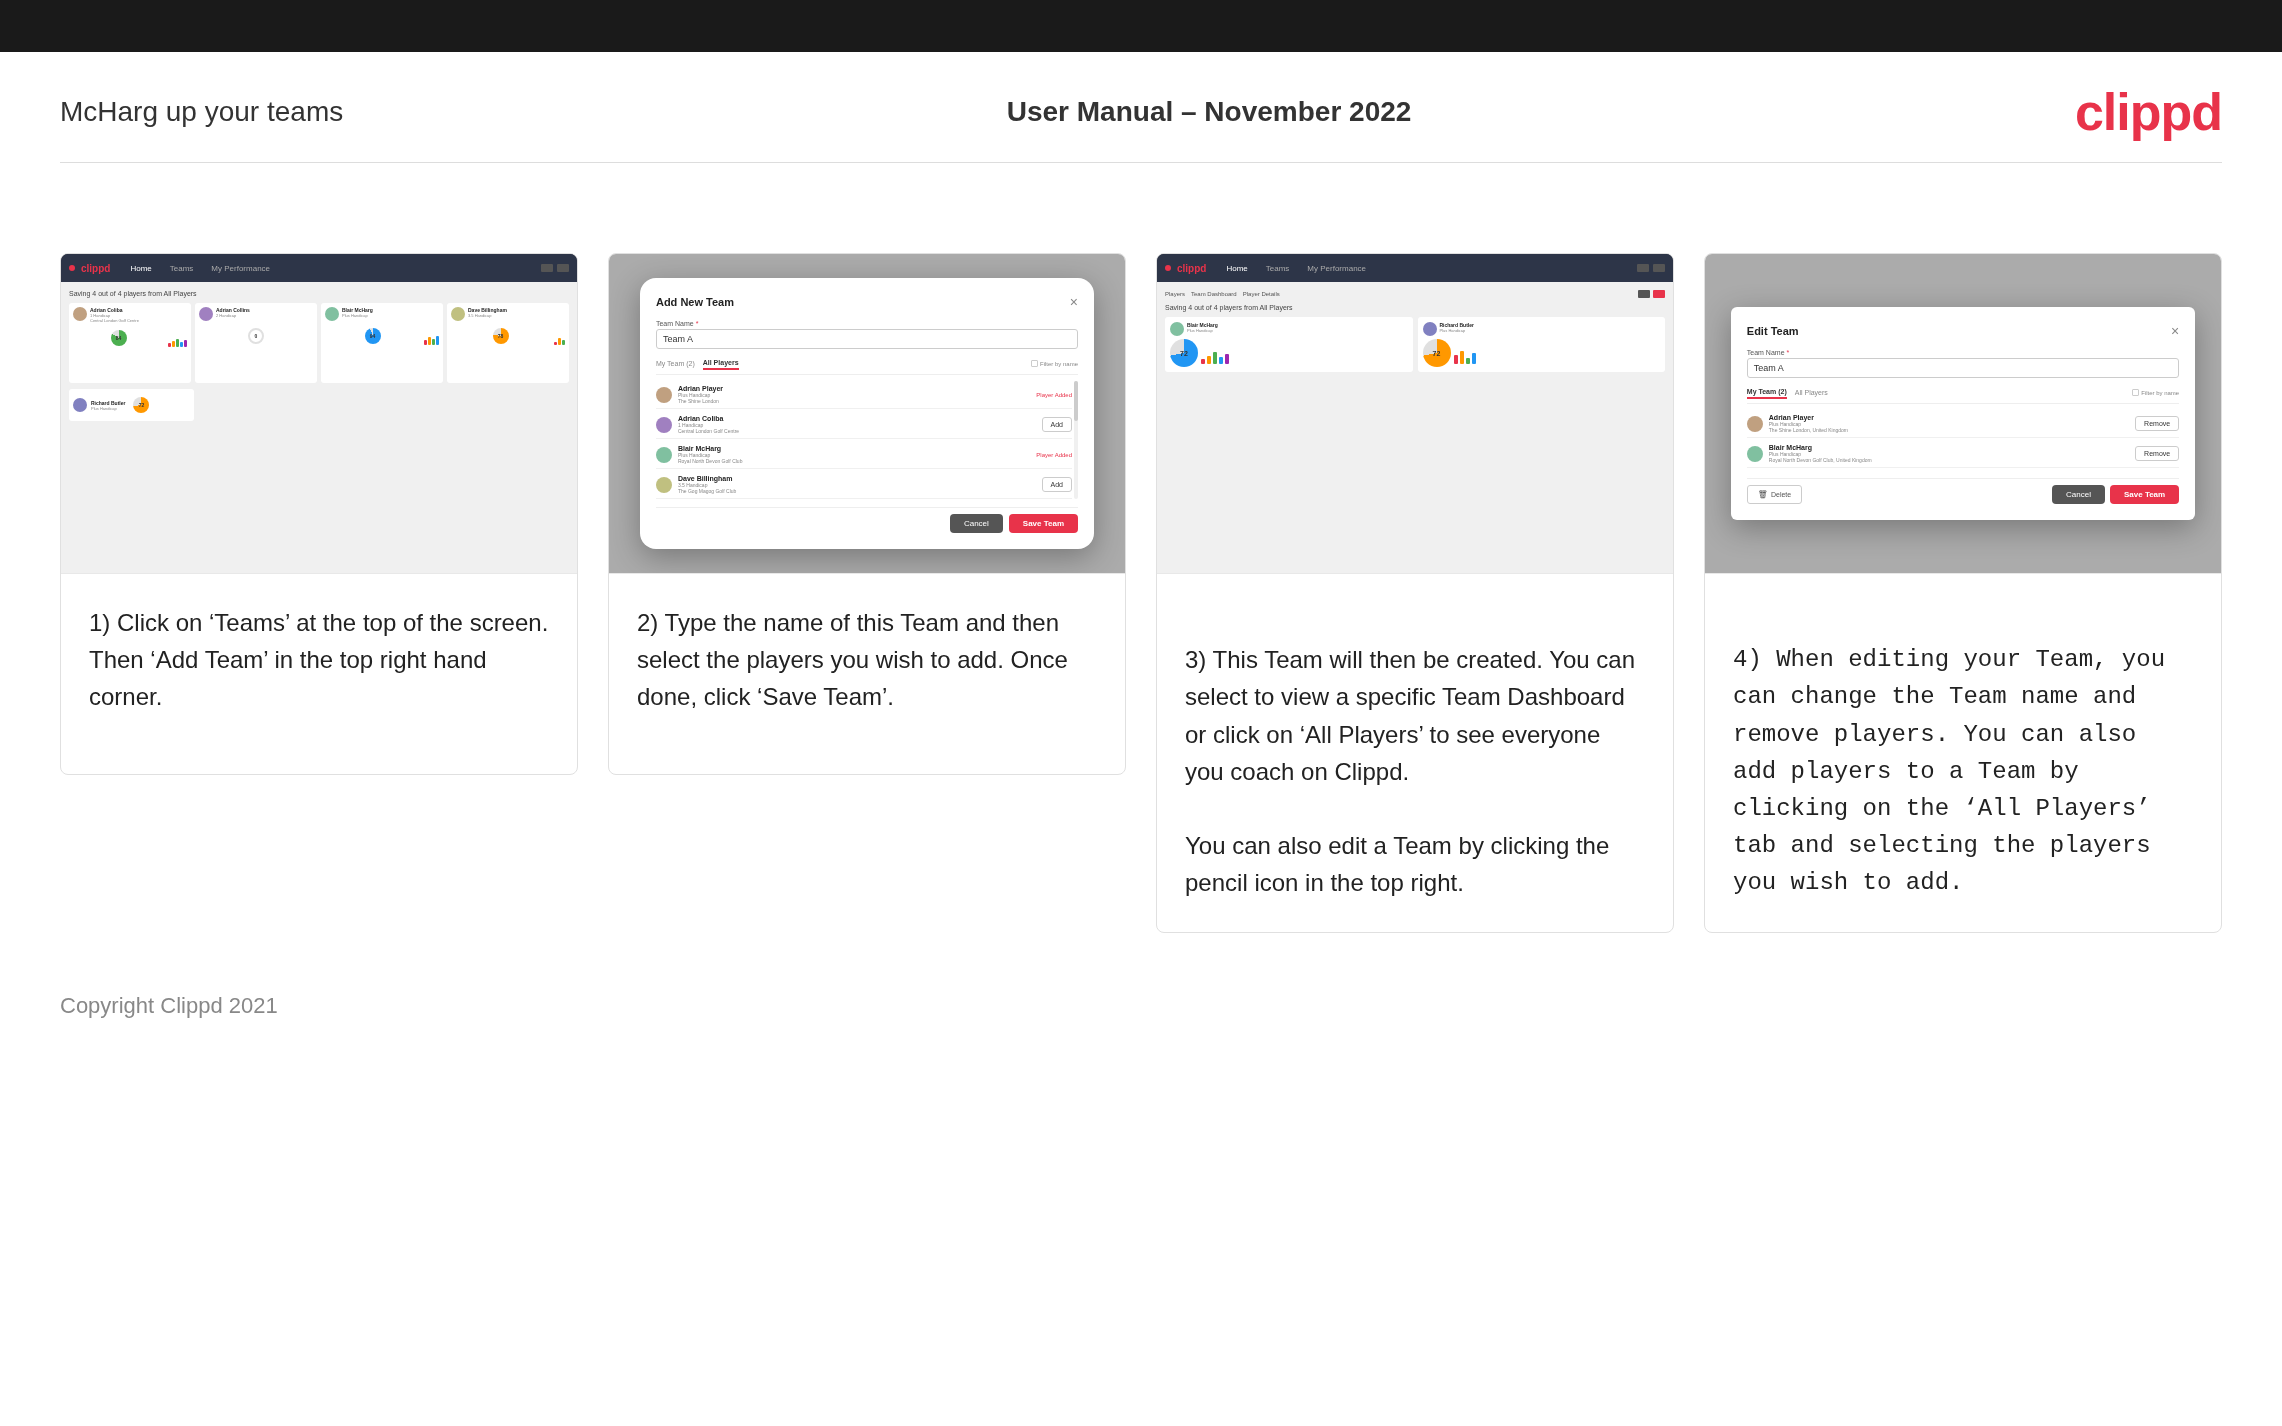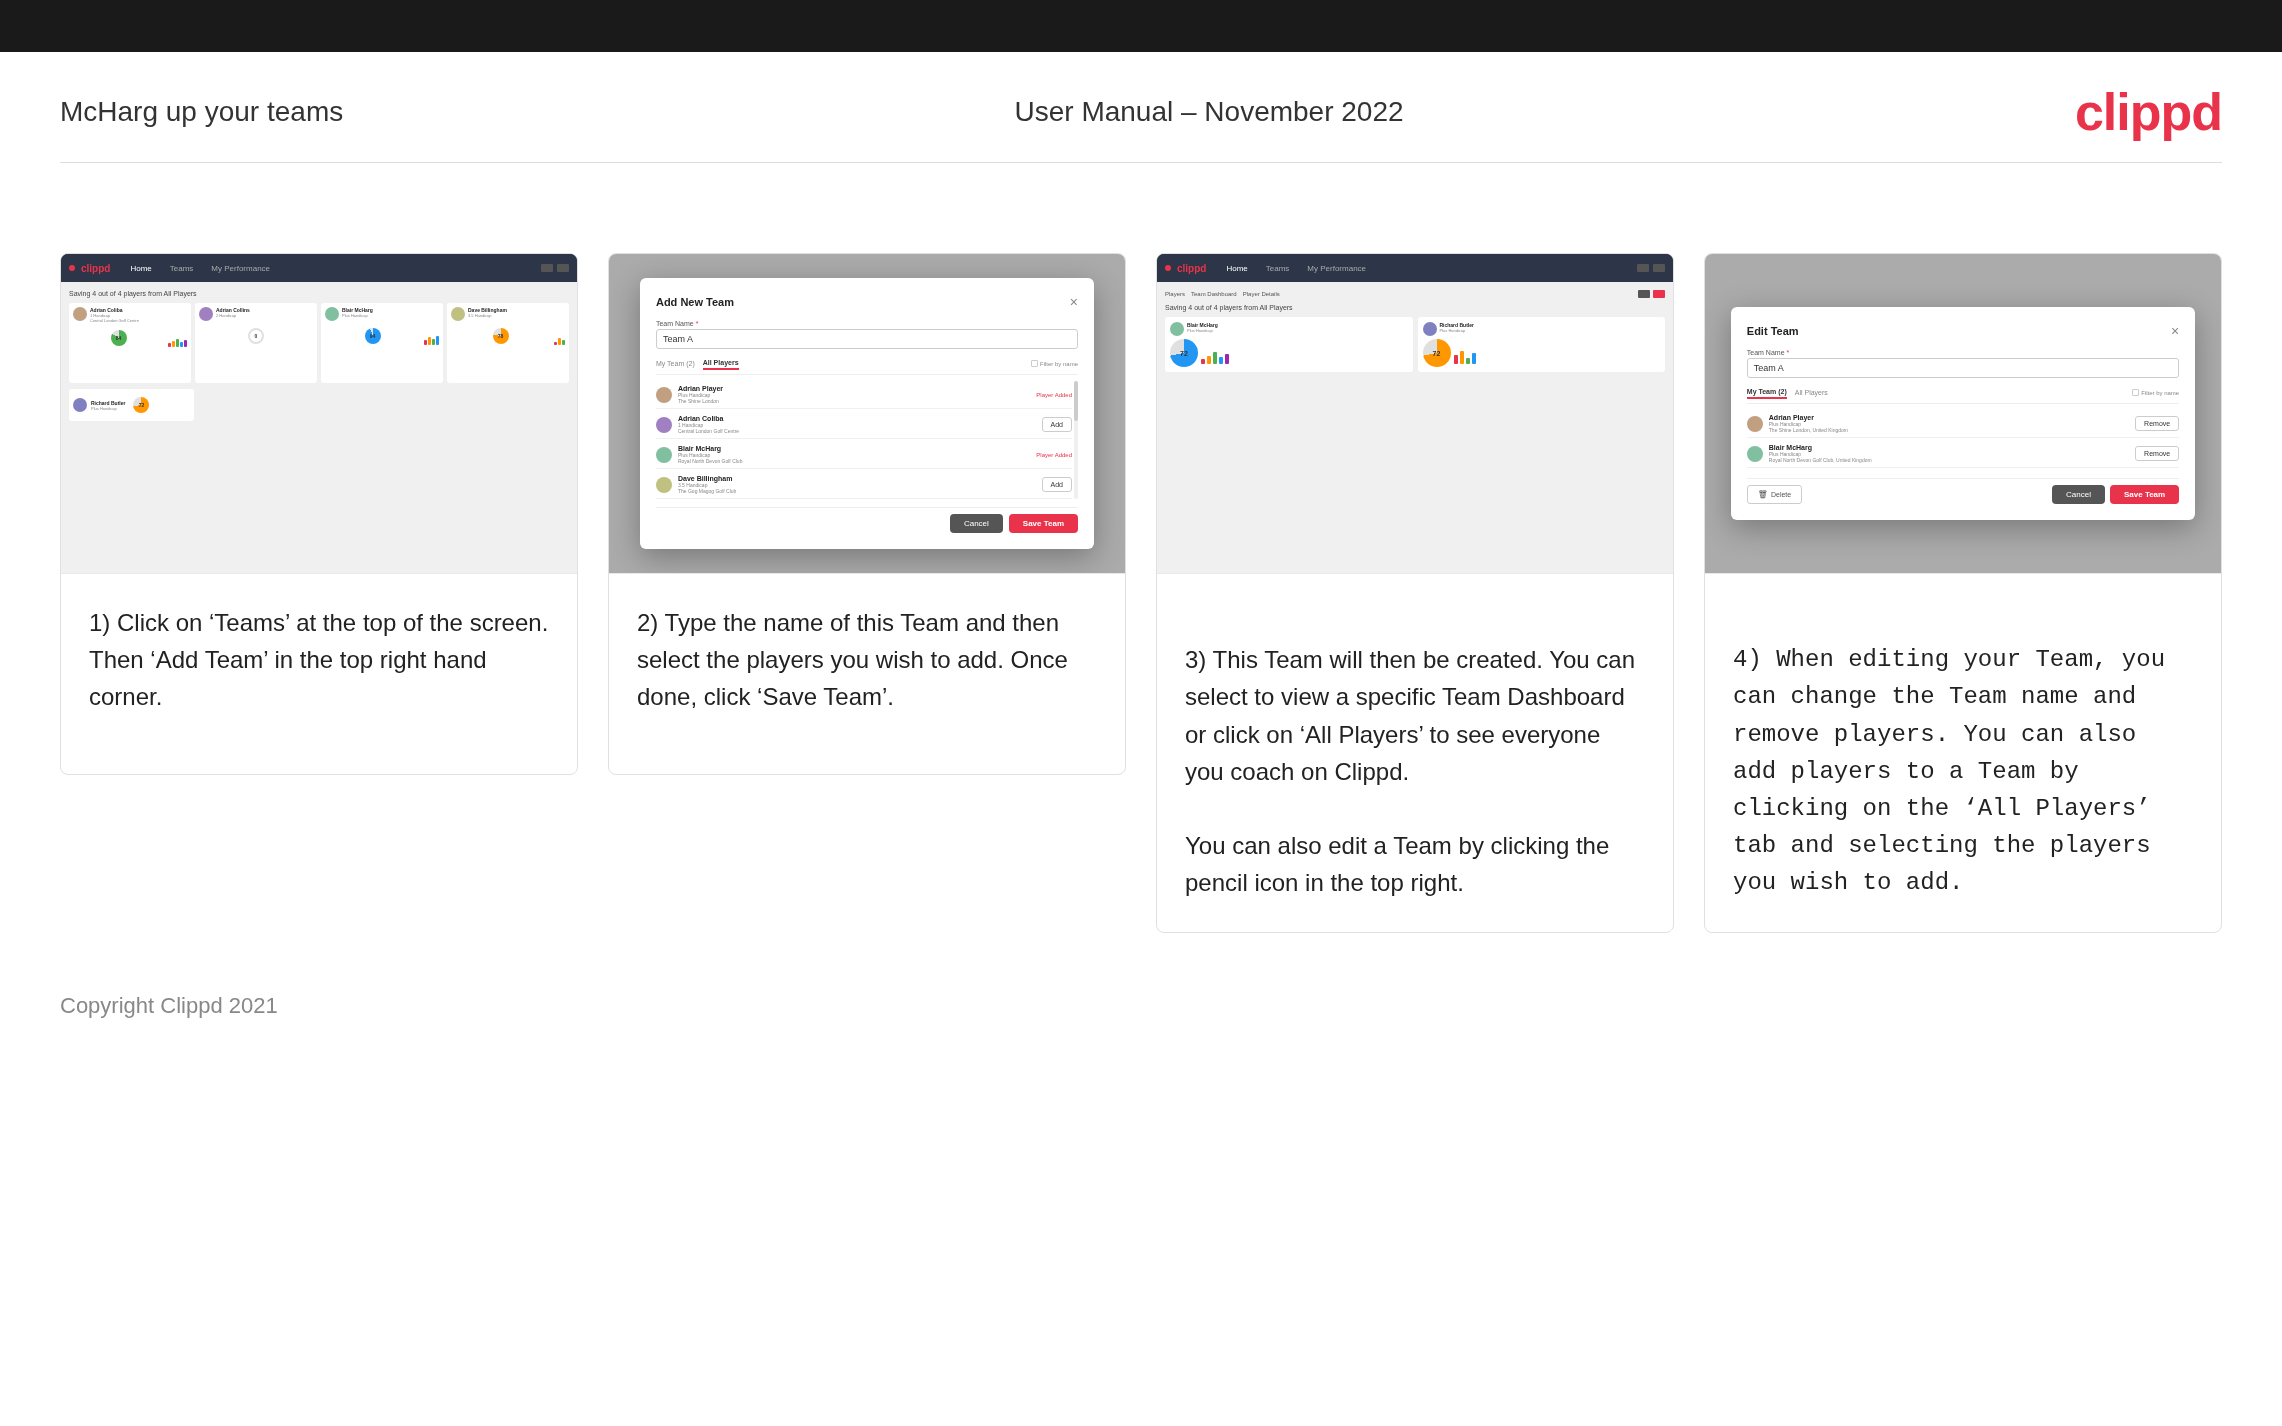--- a/index.html
+++ b/index.html
@@ -26,21 +26,21 @@
       padding: 30px 60px 20px 60px;
     }
     .header-left {
       font-size: 28px;
       color: #333;
       font-weight: 400;
     }
     .header-center {
       font-size: 28px;
       color: #333;
-      font-weight: 400;
+      font-weight: 700;
     }
     .logo {
       font-size: 52px;
       font-weight: 700;
       color: #e8334a;
       letter-spacing: -1px;
     }
     .divider-full {
       height: 1px;
       background: #ddd;
@@ -173,21 +173,21 @@
     .mock-bar { width: 3px; background: #4caf50; border-radius: 1px; }
 
     
     .mock-modal-bg {
       width: 100%; height: 100%;
       background: rgba(0,0,0,0.3);
       display: flex; align-items: center; justify-content: center;
     }
     .mock-modal {
       background: #fff;
-      border-radius: 6px;
+      border-radius: 16px;
       width: 88%;
       max-height: 95%;
       padding: 16px;
       box-shadow: 0 8px 30px rgba(0,0,0,0.3);
       overflow: hidden;
     }
     .mock-modal-header {
       display: flex; justify-content: space-between; align-items: center;
       margin-bottom: 10px;
     }

